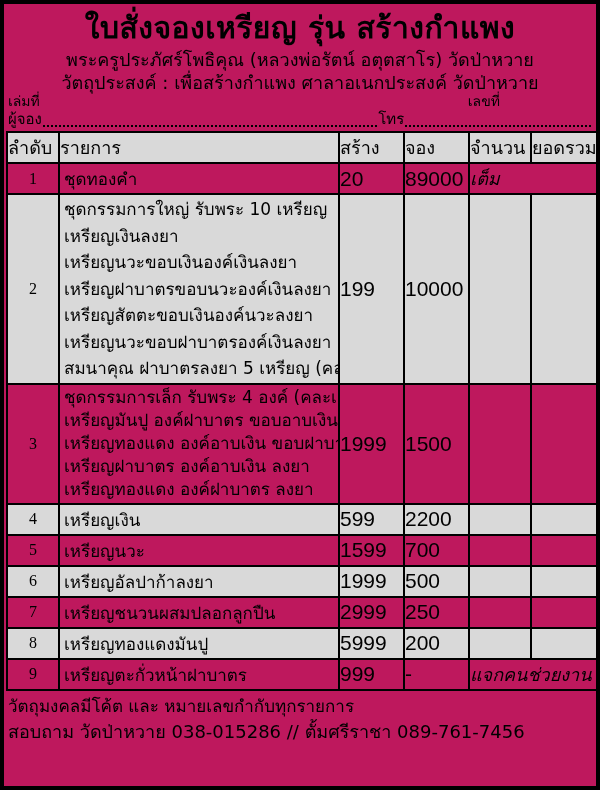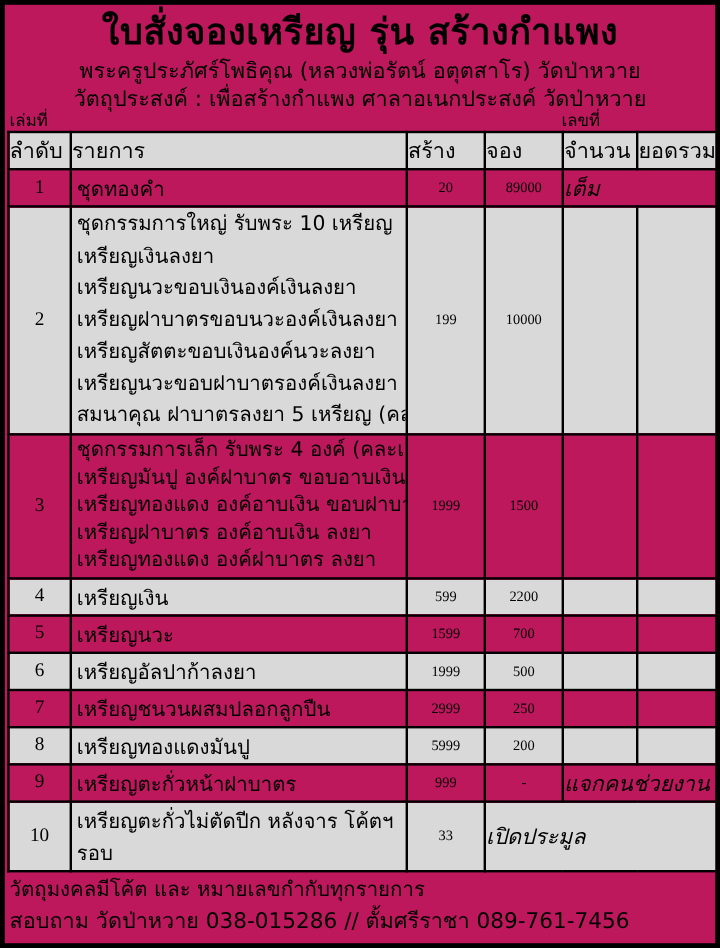--- a/index.html
+++ b/index.html
@@ -47,21 +47,21 @@
   table.order th {
     font-size:18px; font-weight:500; height:29px; text-align:left;
     background:#d9d9d9;
   }
   tr.alt td { background:#d9d9d9; }
   td.c-no { text-align:center; font-family:"Liberation Serif", serif; font-size:16px; }
   td.c-item { font-size:17px; padding:1px 4px; text-align:left; }
   td.c-item .ln { white-space:nowrap; }
   tr.h1 { height:29px; }
   tr.h2 { height:28px; }
-  td.c-num { text-align:center; font-family:Liberation Serif, serif; font-size:12px; }
+  td.c-num { font-family:Liberation Sans, sans-serif; font-size:21px; }
   td.c-status { font-size:18px;font-style:italic; }
   tr.big .c-item .ln { line-height:26.5px; }
   tr.mid .c-item .ln { line-height:23.2px; }
   
   .after-table { display:flex; align-items:stretch; width:592px; margin:0 auto; }
   .note-left {
     flex:1; font-size:17px; line-height:26px; padding:2px 13px 0 2px;
     align-self:flex-end;
   }
   table.total { border-collapse:collapse; table-layout:fixed; width:195px; }
@@ -80,20 +80,26 @@
 
   <div class="doc-title">ใบสั่งจองเหรียญ รุ่น สร้างกำแพง</div>
   <div class="doc-sub">พระครูประภัศร์โพธิคุณ (หลวงพ่อรัตน์ อตุตสาโร) วัดป่าหวาย</div>
   <div class="doc-sub">วัตถุประสงค์ : เพื่อสร้างกำแพง ศาลาอเนกประสงค์ วัดป่าหวาย</div>
 
   <div class="ref-line">
     <span class="left">เล่มที่</span>
     <span class="right">เลขที่</span>
   </div>
 
+  <div class="fill-line">
+    <span>ผู้จอง</span>
+    <span class="dotted grow-a"></span>
+    <span>โทร</span>
+    <span class="dotted grow-b"></span>
+  </div>
 
   <table class="order">
     <colgroup>
       <col style="width:52px">
         <col style="width:280px">
         <col style="width:65px">
       <col style="width:65px">
         <col style="width:62px">
         <col style="width:68px">
     </colgroup>
@@ -193,26 +199,20 @@
     </tr>
 
     <tr class="h2">
       <td class="c-no">9</td>
       <td class="c-item">เหรียญตะกั่วหน้าฝาบาตร</td>
       <td class="c-num">999</td>
       <td class="c-num">-</td>
       <td class="c-status" colspan="2">แจกคนช่วยงาน</td>
     </tr>
 
-    <tr class="alt h2">
-      <td class="c-no">10</td>
-      <td class="c-item">เหรียญตะกั่วไม่ตัดปีก หลังจาร โค้ตฯรอบ</td>
-      <td class="c-num">33</td>
-      <td class="c-status" colspan="3">เปิดประมูล</td>
-    </tr>
   </tbody>
     </table>
 
   <div class="after-table">
     <div class="note-left">วัตถุมงคลมีโค้ต และ หมายเลขกำกับทุกรายการ</div>
   </div>
 
   <div class="foot">
     <div class="foot-line">สอบถาม วัดป่าหวาย 038-015286  // ตั้มศรีราชา 089-761-7456</div>
 

